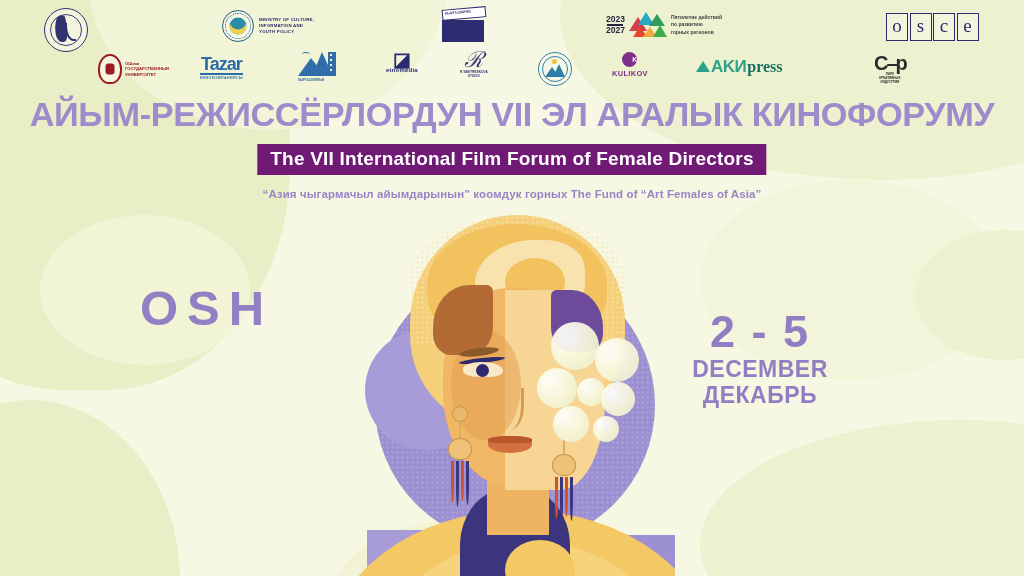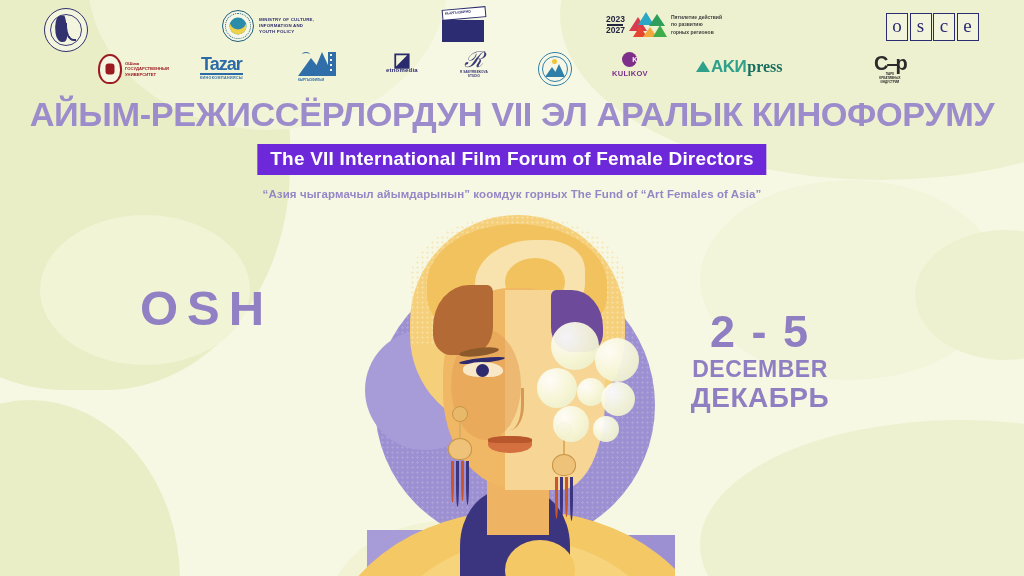--- a/index.html
+++ b/index.html
@@ -208,21 +208,21 @@
   .kyr-title{
     position:absolute;left:0;top:96px;width:1024px;text-align:center;
     font-size:33px;font-weight:bold;letter-spacing:-.4px;
     color:#9c8ccb;
     font-family:"Liberation Sans", sans-serif;
     transform:scaleX(1.04);
   }
   .eng-band{
     position:absolute;left:50%;transform:translateX(-50%);
     top:144px;
-    background:#6d28d9;
+    background:#701a75;
     padding:4px 13px 5px;
   }
   .eng-band .t{
     color:#fff;font-size:19px;font-weight:bold;letter-spacing:.2px;white-space:nowrap;
   }
   .fund-line{
     position:absolute;left:0;top:188px;width:1024px;text-align:center;
     font-size:11.5px;font-weight:bold;color:#9586c6;letter-spacing:.1px;
   }
 
@@ -230,21 +230,21 @@
   .osh-block{position:absolute;left:140px;top:284px;text-align:left;}
   .osh-block .l1{
     font-size:49px;font-weight:bold;color:#9181c4;letter-spacing:9px;line-height:1;
   }
   .osh-block .l2{
     font-size:35px;font-weight:bold;color:#9181c4;letter-spacing:6px;line-height:1.15;margin-top:5px;
   }
   .date-block{position:absolute;left:690px;top:278px;text-align:center;width:140px;margin-top:31px;}
   .date-block .d1{font-size:45px;font-weight:bold;color:#8f7fc2;line-height:1;letter-spacing:2px;}
   .date-block .d2{font-size:23px;font-weight:bold;color:#8f7fc2;line-height:1.15;letter-spacing:.5px;margin-top:2px;}
-  .date-block .d3{font-size:28px;font-weight:bold;color:#8f7fc2;line-height:1.15;letter-spacing:.5px;}
+  .date-block .d3{font-size:23px;font-weight:bold;color:#8f7fc2;line-height:1.15;letter-spacing:.5px;}
 
   
   .art{position:absolute;left:355px;top:210px;width:320px;height:366px;}
 
   .art .pcirc{
     position:absolute;border-radius:50%;background:#9b8fd0;
   }
   .art .pc1{left:20px;top:55px;width:280px;height:280px;background:#9c90d2;}
   .art .pc2{left:10px;top:120px;width:120px;height:120px;background:#a79bd8;}
   .art .psq1{left:12px;top:320px;width:132px;height:120px;background:#a79bd8;}

